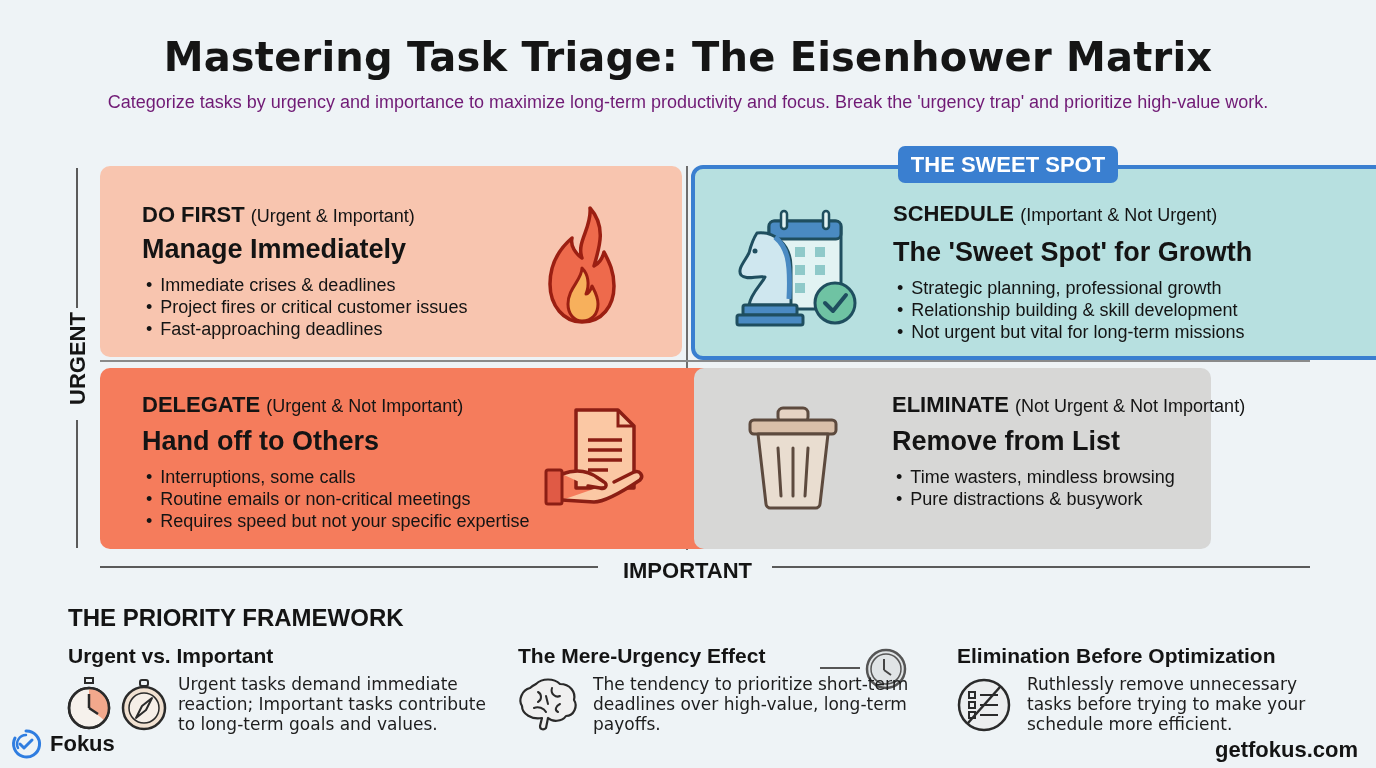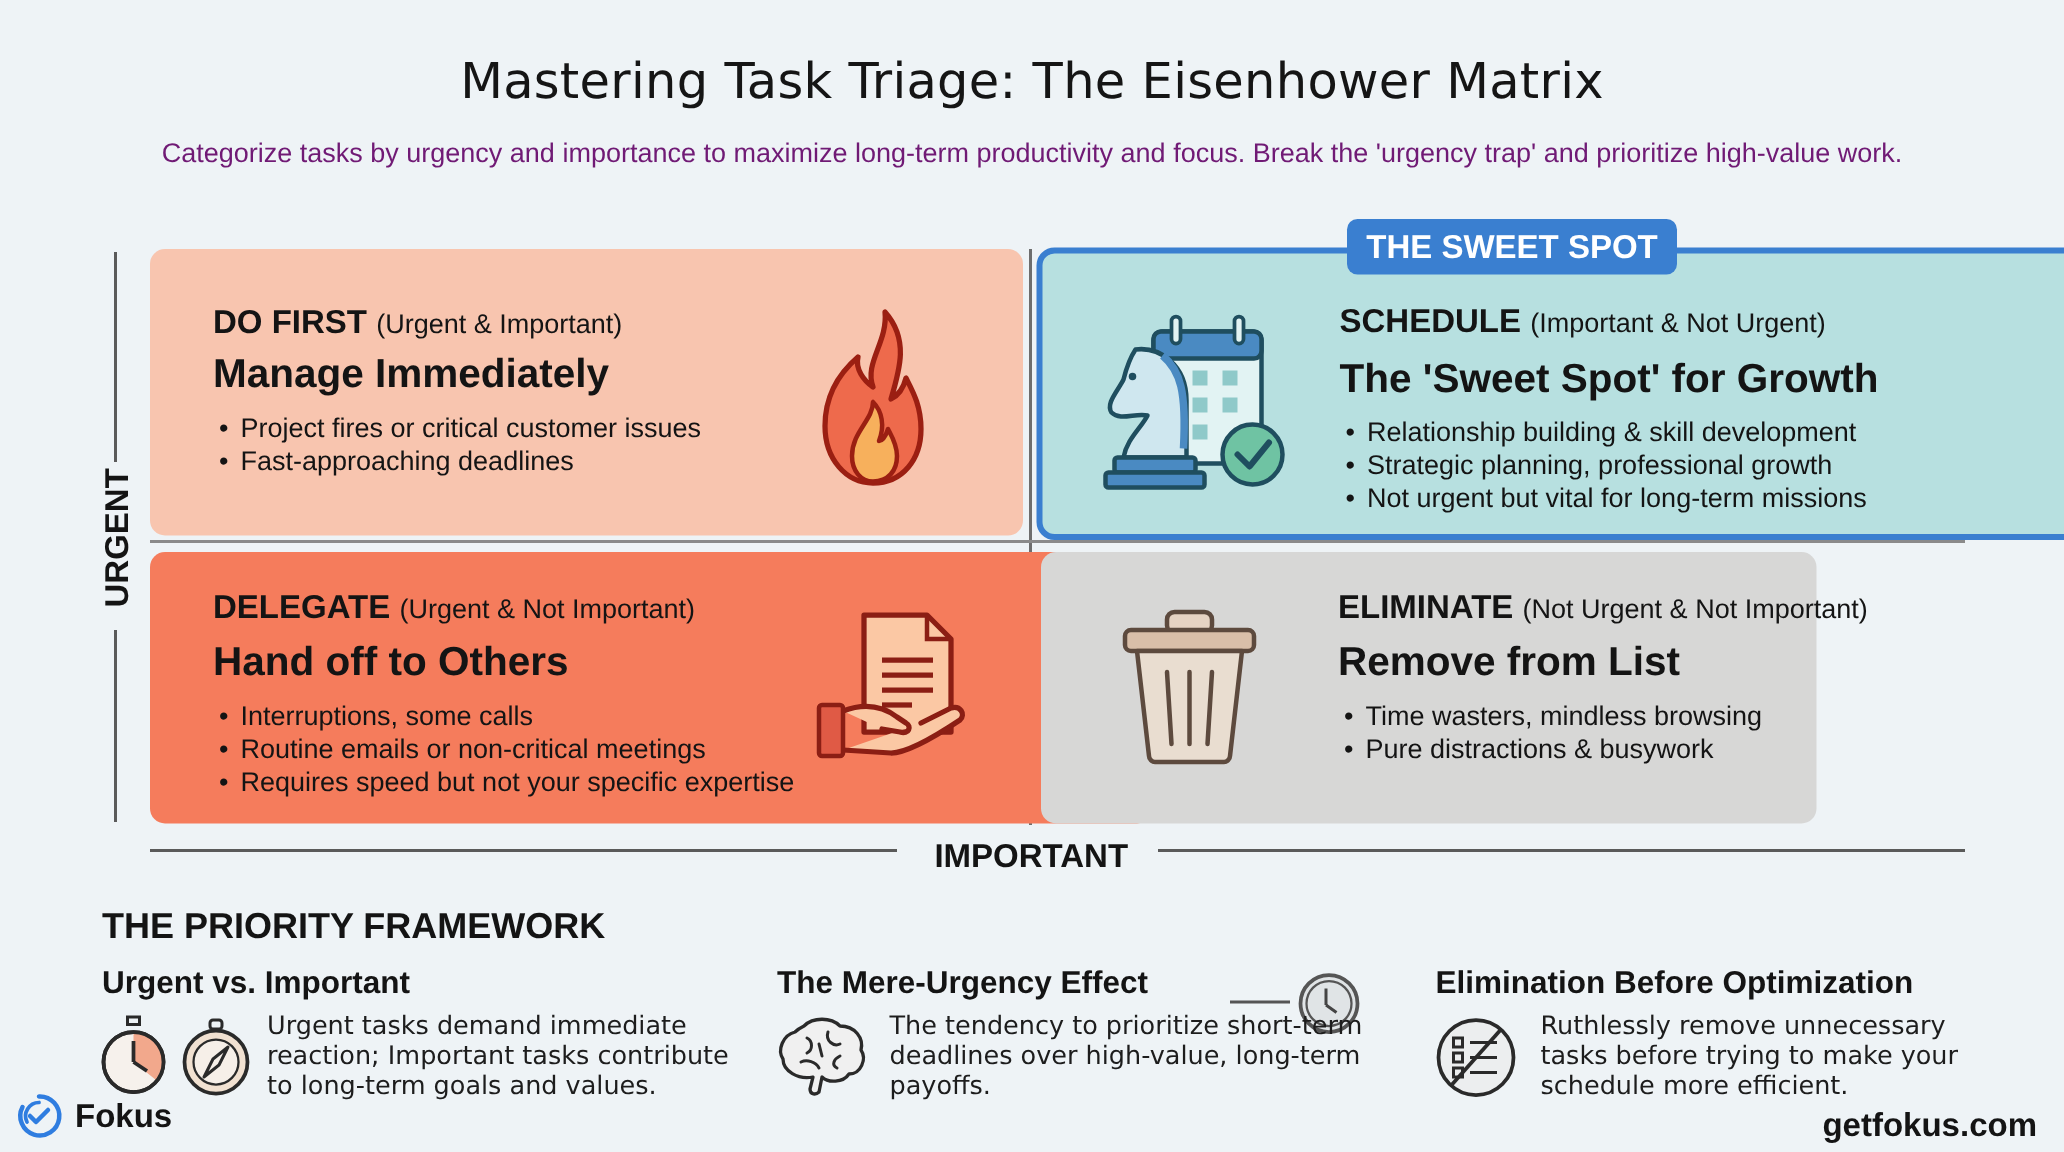--- a/index.html
+++ b/index.html
@@ -6,21 +6,21 @@
   html, body { width: 1376px; height: 768px; overflow: hidden; }
   body {
     background: #eef3f6;
     font-family: "Liberation Sans", "DejaVu Sans", sans-serif;
     color: #141414;
     position: relative;
   }
   .title {
     position: absolute; left: 0; right: 0; top: 34px;
     text-align: center; font-family: "DejaVu Sans", sans-serif;
-    font-size: 33px; font-weight: normal; letter-spacing: 0.2px; color: #151515;
+    font-size: 40px; font-weight: bold; letter-spacing: 0.2px; color: #151515;
   }
   .subtitle {
     position: absolute; left: 0; right: 0; top: 92px;
     text-align: center; font-size: 18px; color: #701a75;
   }
   
   .axis-v { position: absolute; left: 76px; width: 2px; background: #5a5a5a; }
   .axis-h { position: absolute; top: 566px; height: 2px; background: #5a5a5a; }
   .urgent-label {
     position: absolute; left: 53px; top: 360px; width: 50px; height: 40px;
@@ -74,20 +74,21 @@
 <div class="divider-v"></div>
 <div class="divider-h"></div>
 
 <div class="quad q-do">
   <div class="q-head" style="left:42px;top:36px;">
     <span>DO FIRST</span>
     <span class="sub">(Urgent &amp; Important)</span>
   </div>
   <div class="q-title" style="left:42px;top:68px;">Manage Immediately</div>
   <ul class="q-list" style="left:46px;top:108px;">
+    <li>Immediate crises &amp; deadlines</li>
     <li>Project fires or critical customer issues</li>
     <li>Fast-approaching deadlines</li>
   </ul>
   <svg class="icon" style="left:446px;top:38px;" width="72" height="122" viewBox="0 0 72 122">
     <path d="M44 4 C46 24 30 38 36 54 C30 50 24 42 26 34 C12 46 4 62 4 80 C4 102 18 118 36 118 C56 118 68 102 68 82 C68 66 62 56 58 48 C56 56 52 60 48 62 C54 42 60 22 44 4 Z" fill="#ee6a4c" stroke="#9b1f12" stroke-width="3.5" stroke-linejoin="round"></path>
     <path d="M36 64 C36 76 22 84 22 100 C22 110 28 117 36 117 C46 117 52 110 52 100 C52 92 48 86 46 82 C44 88 42 90 40 90 C44 80 42 70 36 64 Z" fill="#f7b05c" stroke="#9b1f12" stroke-width="3" stroke-linejoin="round"></path>
   </svg>
 </div>
 
 <div class="quad q-sched">
@@ -108,22 +109,22 @@
     <circle cx="20" cy="42" r="2.5" fill="#1f4e5f"></circle>
     <circle cx="100" cy="94" r="20" fill="#6fc3a3" stroke="#1f4e5f" stroke-width="3"></circle>
     <path d="M90 94 L98 102 L111 86" fill="none" stroke="#1f4e5f" stroke-width="4" stroke-linecap="round" stroke-linejoin="round"></path>
   </svg>
   <div class="q-head" style="left:198px;top:32px;">
     <span>SCHEDULE</span>
     <span class="sub">(Important &amp; Not Urgent)</span>
   </div>
   <div class="q-title" style="left:198px;top:68px;">The 'Sweet Spot' for Growth</div>
   <ul class="q-list" style="left:202px;top:108px;">
+    <li>Strategic planning, professional growth</li>
     <li>Relationship building &amp; skill development</li>
-    <li>Strategic planning, professional growth</li>
     <li>Not urgent but vital for long-term missions</li>
   </ul>
 </div>
 <div class="badge">THE SWEET SPOT</div>
 
 <div class="quad q-del">
   <div class="q-head" style="left:42px;top:24px;">
     <span>DELEGATE</span>
     <span class="sub">(Urgent &amp; Not Important)</span>
   </div>

